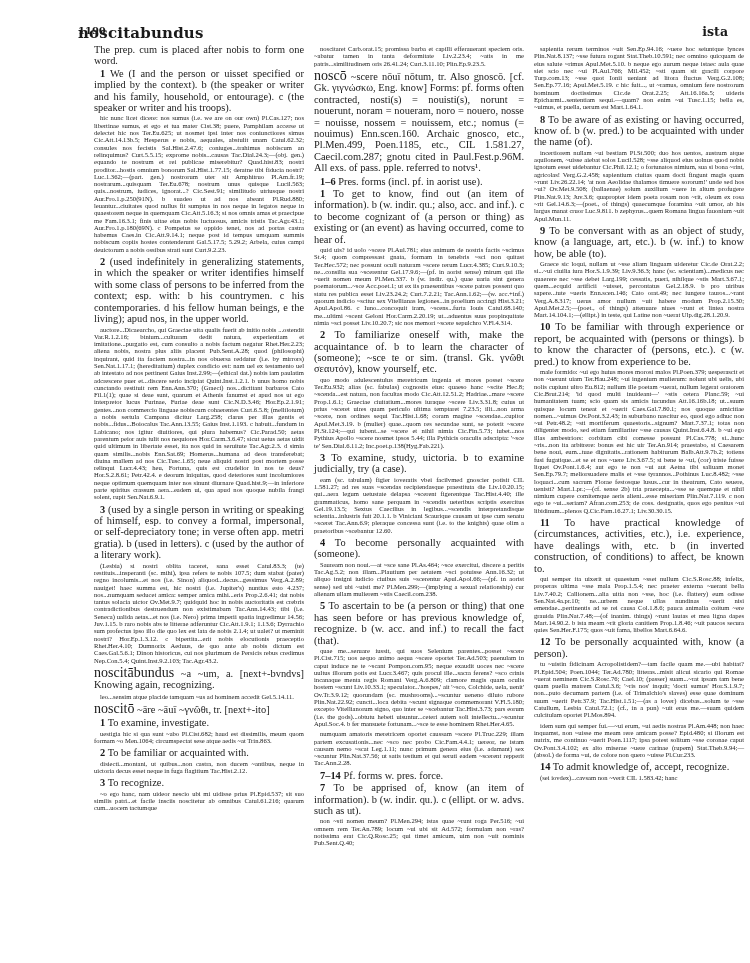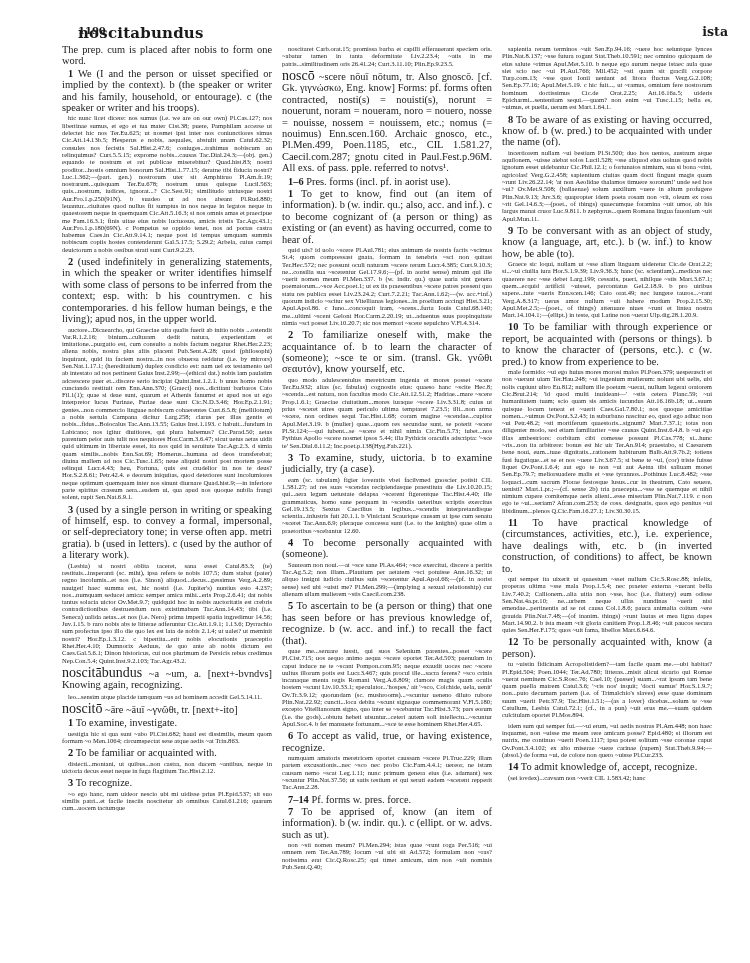--- a/index.html
+++ b/index.html
@@ -3,21 +3,21 @@
 <meta charset="utf-8">
 <style>
   html, body { margin:0; padding:0; background:#ffffff; }
   body { width:750px; height:963px; overflow:hidden; position:relative; color:#1a1a1a;
          font-family:"DejaVu Serif","Liberation Serif",serif; }
   .page { position:absolute; left:0; top:0; width:750px; height:963px; }
   .running-head { position:absolute; top:24px; left:78px; right:22px; height:16px; }
   .rh-left { position:absolute; left:0; top:0; font-weight:bold; font-size:15px; letter-spacing:0.2px; }
   .rh-center { position:absolute; left:0; right:0; top:1px; font-size:10px; font-weight:bold; }
   .rh-right { position:absolute; right:0; top:0; font-weight:bold; font-size:12.5px; }
-  .cols { position:absolute; top:44px; left:62px; width:650px; display:flex; gap:10px; }
+  .cols { position:absolute; top:44px; left:94px; width:650px; display:flex; gap:10px; }
   .col { width:210px; font-family:"Liberation Serif","DejaVu Serif",serif; }
   .def { font-size:10.4px; line-height:11.4px; text-align:justify; margin:0 0 1px 0; hyphens:auto; }
   .def.indent { text-indent:6px; }
   .cit { font-size:6.6px; line-height:7.3px; text-align:justify; margin:1px 0 3px 0; text-indent:6px; color:#222; }
   .lemma-line { font-size:10.4px; line-height:11.4px; text-align:justify; margin:3px 0 2px 0; }
   .lemma { font-weight:normal; font-size:14px; }
   .sense-num { font-weight:bold; }
 </style>
 </head>
 <body>
@@ -55,21 +55,20 @@
         <p class="def indent"><span class="sense-num">1</span> <span>To get to know, find out (an item of information). b (w. indir. qu.; also, acc. and inf.). c to become cognizant of (a person or thing) as existing or (an event) as having occurred, come to hear of.</span></p>
         <p class="cit">quid uis? id uolo ~scere Pl.Aul.781; eius animum de nostris factis ~scimus St.4; quom compressast gnata, formam in tenebris ~sci non quitast Ter.Hec.572; nec possunt oculi naturam ~scere rerum Lucr.4.385; Curt.9.10.3; ne...consilia sua ~scerentur Gel.17.9.6;—(pf. in aorist sense) mirum qui ille ~uerit nomen meum Pl.Men.337. b (w. indir. qu.) quae uaria sint genera poematorum...~sce Acc.poet.1; ut ex iis praesentibus ~scere patres possent quo statu res publica esset Liv.23.24.2; Curt.7.2.21; Tac.Ann.1.62;—(w. acc.+inf.) quorum indicio ~scitur sex Vitellianas legiones...in proelium accingi Hist.3.21; Apul.Apol.86. c Iuno...concoquit iram, ~scens...furta Iouis Catul.68.140; me...ultimi ~scent Geloni Hor.Carm.2.20.19; ut...aduentus suus propinquitate nimia ~sci posset Liv.10.20.7; sic nos memori ~scere sepulchro V.Fl.4.314.</p>
         <p class="def indent"><span class="sense-num">2</span> <span>To familiarize oneself with, make the acquaintance of. b to learn the character of (someone); ~sce te or sim. (transl. Gk. γνῶθι σεαυτόν), know yourself, etc.</span></p>
         <p class="cit">quo modo adulescentulus meretricum ingenia et mores posset ~scere Ter.Eu.932; alias (sc. fabulas) cognostis eius: quaeso hanc ~scite Hec.8; ~scenda...est natura, non facultas modo Cic.Att.12.51.2; Hadriae...mare ~scere Prop.1.6.1; Graeciae ciuitatium...mores iuraque ~scere Liv.3.31.8; cuius ut prius ~sceret uires quam periculo ultima temptaret 7.23.5; illi...non arma ~scere, non ordines sequi Tac.Hist.1.68; coram magine ~scendae...cupitor Apul.Met.3.19. b (mulier) quae...quom res secundae sunt, se poterit ~scere Pl.St.124;—qui iubent...se ~scere et nihil nimia Cic.Fin.5.73; iubet...nos Pythius Apollo ~scere nosmet ipsos 5.44; illa Pythicis oraculis adscripta: '~sce te' Sen.Dial.6.11.2; Inc.poet.p.138(Hyg.Fab.221).</p>
         <p class="def indent"><span class="sense-num">3</span> <span>To examine, study, uictoria. b to examine judicially, try (a case).</span></p>
         <p class="cit">eam (sc. tabulam) figier ioveratis vbei facilvmed gnoscier potisit CIL 1.581.27; ad res suas ~scendas recipiendasque praestituta die Liv.10.20.15; qui...aera legum uetustate delapsa ~scerent figerentque Tac.Hist.4.40; ille grammaticus, homo sane perquam in ~scendis ueteribus scriptis exercitus Gel.19.13.5; Sextus Caecilius in legibus...~scendis interpretandisque scientia...inlustris fuit 20.1.1. b Viniciani Scaurique causam ut ipse cum senatu ~sceret Tac.Ann.6.9; pleraque concessa sunt (i.e. to the knights) quae olim a praetoribus ~scebantur 12.60.</p>
         <p class="def indent"><span class="sense-num">4</span> <span>To become personally acquainted with (someone).</span></p>
         <p class="cit">Sauream non noui.—at ~sce sane Pl.As.464; ~sce exercitui, discere a peritis Tac.Ag.5.2; non illam...Plautium per aetatem ~sci potuisse Ann.16.32; ut aliquo insigni iudicio ciuibus suis ~scerentur Apul.Apol.66;—(pf. in aorist sense) sed ubi ~uisti me? Pl.Men.299;—(implying a sexual relationship) cur alienam ullam mulierem ~stis Caecil.com.238.</p>
         <p class="def indent"><span class="sense-num">5</span> <span>To ascertain to be (a person or thing) that one has seen before or has previous knowledge of, recognize. b (w. acc. and inf.) to recall the fact (that).</span></p>
         <p class="cit">quae me...seruare iussit, qui suos Selenium parentes...posset ~scere Pl.Cist.715; uos aequo animo aequa ~scere oportet Ter.Ad.503; paenulam in caput induce ne te ~scant Pompon.com.95; neque exaudit uoces nec ~scere uultus illorum potis est Lucr.3.467; quis procul ille...sacra ferens? ~sco crinis incanaque menta regis Romani Verg.A.6.809; clamore magis quam oculis hostem ~scunt Liv.10.33.1; speculator...'hospes,' ait '~sco, Colchide, uela, uenit' Ov.Tr.3.9.12; quorundam (sc. mushrooms)...~scuntur ueneno diluto rubore Plin.Nat.22.92; cuncti...loca debita ~scunt signaque commemorant V.Fl.5.180; excepto Vitellianorum signo, quo inter se ~scebantur Tac.Hist.3.73; pars eorum (i.e. the gods)...obtutu hebeti uisuntur...ceteri autem soli intellectu...~scuntur Apul.Soc.4. b fer mansuete fortunam...~sce te esse hominem Rhet.Her.4.65.</p>
-        <p class="def indent"><span class="sense-num">6</span> <span>To accept as valid, true, or having existence, recognize.</span></p>
         <p class="cit">numquam amatoris meretricem oportet caussam ~scere Pl.Truc.229; illam partem excusationis...nec ~sco nec probo Cic.Fam.4.4.1; uereor, ne istam causam nemo ~scat Leg.1.11; nunc primum genera eius (i.e. adamant) sex ~scuntur Plin.Nat.37.56; ut satis testium et qui seruti eadem ~scerent repperit Tac.Ann.2.28.</p>
         <p class="def indent"><span class="sense-num">7–14</span> <span>Pf. forms w. pres. force.</span></p>
         <p class="def indent"><span class="sense-num">7</span> <span>To be apprised of, know (an item of information). b (w. indir. qu.). c (ellipt. or w. advs. such as ut).</span></p>
         <p class="cit">non ~sti nomen meum? Pl.Men.294; istas quae ~runt roga Per.516; ~ui omnem rem Ter.An.789; locum ~ui ubi sit Ad.572; formulam non ~ras? notissima erat Cic.Q.Rosc.25; qui timet amicum, uim non ~uit nominis Pub.Sent.Q.40;</p>
       </div>
     <div class="col">
         <p class="cit">sapientia rerum terminos ~uit Sen.Ep.94.16; ~uere hoc seiuntque lynces Plin.Nat.8.137; ~sse futura rogant Stat.Theb.10.591; nec omnino quicquam de eius salute ~rimus Apul.Met.5.10. b neque ego aurum neque istaec aula quae siet scio nec ~ui Pl.Aul.766; Mil.452; ~sti quam sit gracili corpore Turp.com.13; ~sse quot Ionii ueniant ad litora fluctus Verg.G.2.108; Sen.Ep.77.16; Apul.Met.5.19. c hic fuit..., ut ~ramus, omnium fere nostrorum hominum doctissimus Cic.de Orat.2.25; Att.16.16a.5; uideris Epicharmi...sententiam sequi.—quam? non enim ~ui Tusc.1.15; bella es, ~uimus, et puella, uerum est Mart.1.64.1.</p>
         <p class="def indent"><span class="sense-num">8</span> <span>To be aware of as existing or having occurred, know of. b (w. pred.) to be acquainted with under the name (of).</span></p>
         <p class="cit">incertiorem nullam ~ui bestiam Pl.St.500; duo hos uentos, austrum atque aquilonem, ~uisse aiebat solos Lucil.528; ~sse aliquod eius uolnus quod nobis ignotum esset uidebantur Cic.Phil.12.1; o fortunatos nimium, sua si bona ~rint, agricolas! Verg.G.2.458; sapientium ciuitas quam docti fingunt magis quam ~runt Liv.26.22.14; 'at non Aeolidae thalamos timuere sororum!' unde sed hos ~ui? Ov.Met.9.508; (ballaenae) solum auxilium ~uere in altum profugere Plin.Nat.9.13; Juv.3.6; quapropter idem poeta rosam non ~rit, oleum ex rosa ~rit Gel.14.6.3;—(poet., of things) quaecumque foramina ~uit umor, ab his largus manat cruor Luc.9.811. b zephyrus...quem Romana lingua fauonium ~uit Apul.Mun.11.</p>
         <p class="def indent"><span class="sense-num">9</span> <span>To be conversant with as an object of study, know (a language, art, etc.). b (w. inf.) to know how, be able (to).</span></p>

